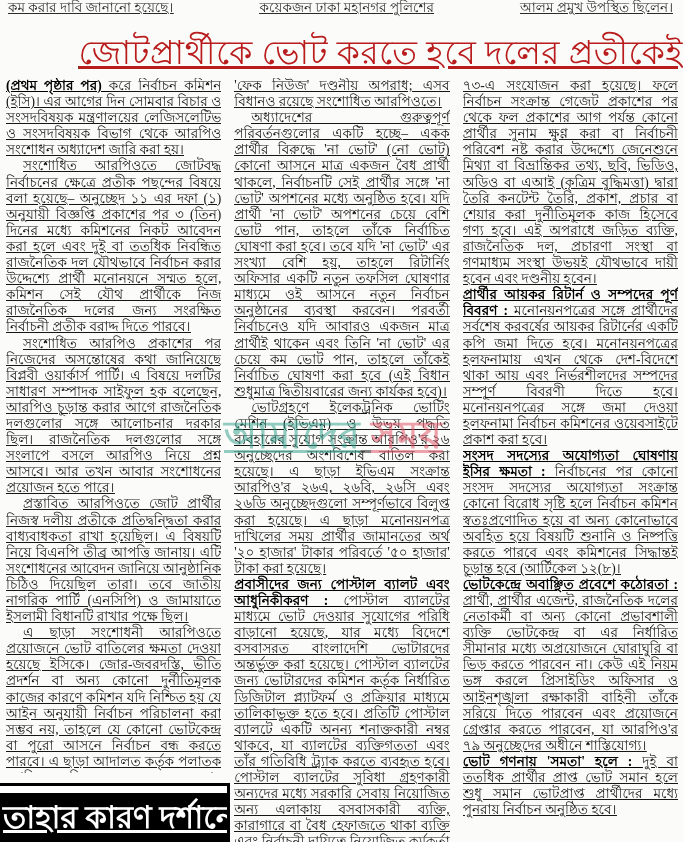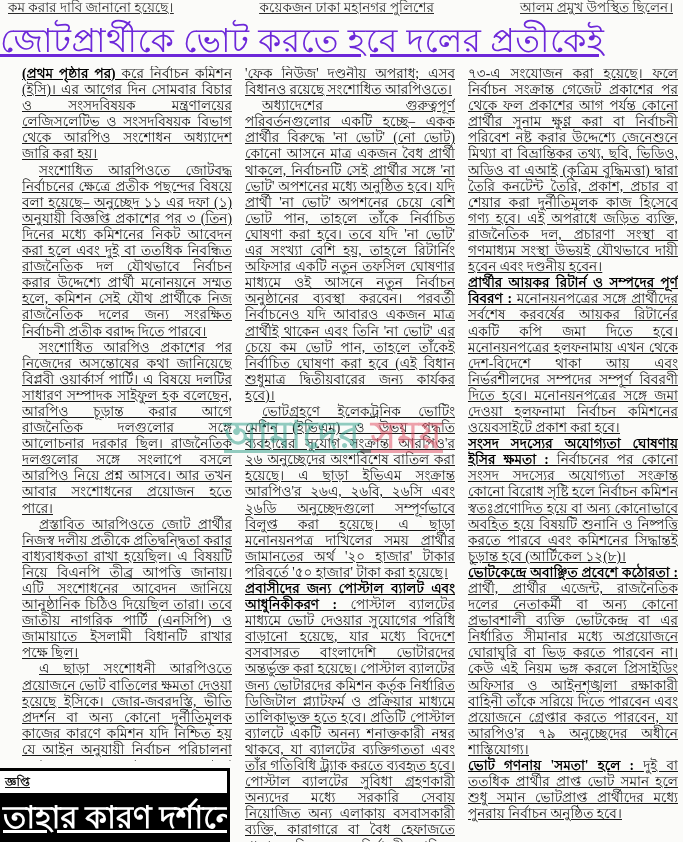--- a/index.html
+++ b/index.html
@@ -16,44 +16,44 @@
     justify-content: space-between;
     padding: 0 10px 0 8px;
     height: 17px;
     overflow: hidden;
     font-size: 13.5px;
     color: #2b2b2b;
     white-space: nowrap;
   }
   .top-strip span { transform: translateY(-3px); display: inline-block; }
   .headline {
-    text-align: left;
+    text-align: right;
     font-size: 33px;
     line-height: 38px;
     font-weight: 500;
-    color: #6d28d9;
-    margin: 5px 0 6px 0;
+    color: #b91c1c;
+    margin: 17px 0 6px 0;
     letter-spacing: 0.5px;
   }
   .columns {
     display: flex;
     gap: 13px;
     padding: 0 5px 0 6px;
     height: 780px;
     overflow: hidden;
   }
   .col {
     flex: 1 1 0;
     text-align: justify;
     font-size: 13.6px;
     line-height: 16.1px;
     color: #161616;
     overflow: hidden;
   }
-  .col-1 { height: 695px; margin-left: 16px; }
+  .col-1 { height: 695px; }
   .para { margin: 0; }
   .para.indent { text-indent: 17px; }
   .para b { font-weight: bold; color: #000; }
   .watermark {
     position: absolute;
     left: 224px;
     top: 415px;
     width: 238px;
     text-align: left;
     font-size: 38px;
@@ -123,16 +123,15 @@
     </div>
   </div>
 
 <div class="watermark">
   <span style="color: rgb(51, 160, 140);">আমাদের</span>
   <span style="color: rgb(226, 80, 100);">সময়</span>
 </div>
 
 <div class="notice-box">
   <div class="nb-small">
-    <div class="nb-line1">জ্ঞপ্তি</div>
   </div>
   <div class="nb-banner" style="background: rgb(0, 0, 0); color: rgb(255, 255, 255);">তাহার কারণ দর্শানোর নোটিশ</div>
 </div>
 
 </body></html>

